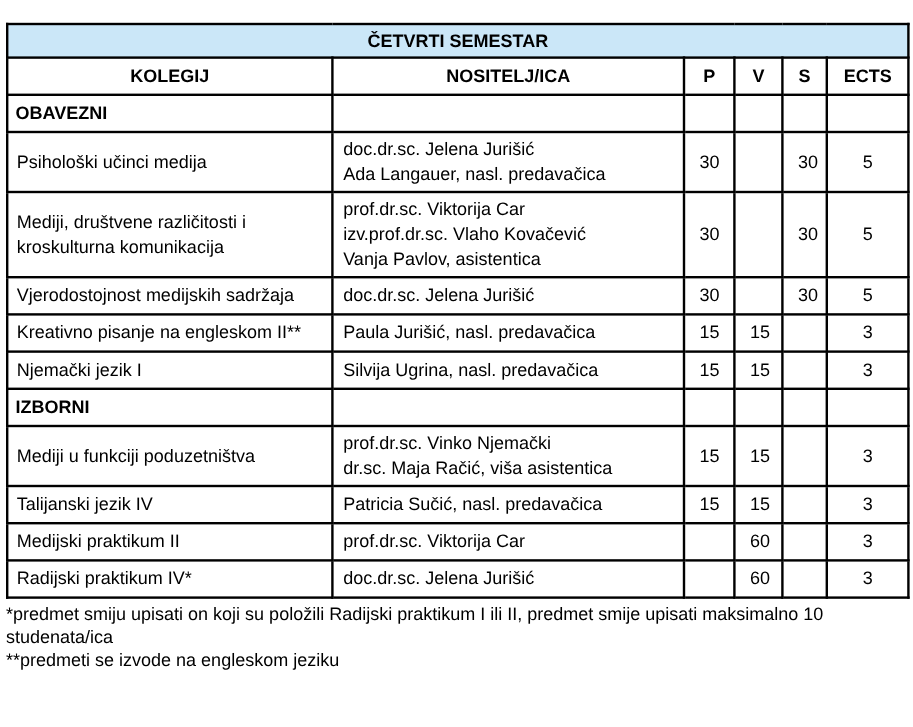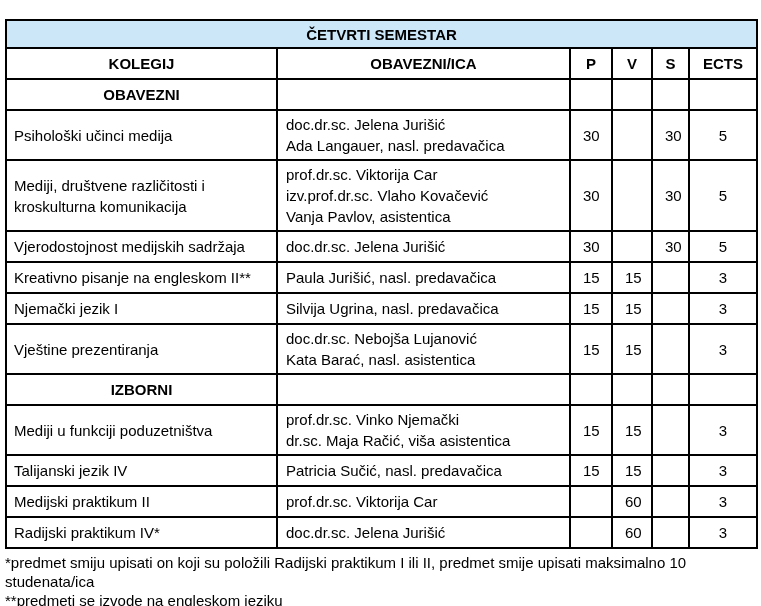--- a/index.html
+++ b/index.html
@@ -43,21 +43,20 @@
     text-align: center;
     font-weight: bold;
     height: 30px;
     margin-top: 36px;
   }
   td.kolegij {
     text-align: left;
     padding: 4px 18px 4px 7px;
   }
   td.section-label {
-    text-align: center;
     font-weight: bold;
     height: 30px;
   }
   td.nositelj {
     text-align: left;
     padding: 3px 4px 3px 8px;
   }
   td.num {
     text-align: center;
     padding: 4px 12px;
@@ -82,21 +81,21 @@
         <col class="c-v">
         <col class="c-s">
         <col class="c-ects">
     </colgroup>
     <tbody>
       <tr class="title-row">
         <td colspan="6" style="background: rgb(203, 231, 248); margin-top: 26px;">ČETVRTI SEMESTAR</td>
       </tr>
       <tr class="head-row">
         <th>KOLEGIJ</th>
-        <th>OBAVEZNI/ICA</th>
+        <th>NOSITELJ/ICA</th>
         <th>P</th>
         <th>V</th>
         <th>S</th>
         <th>ECTS</th>
       </tr>
 
     <tr>
           <td class="section-label">OBAVEZNI</td>
           <td class="nositelj"></td>
           <td class="num"></td>
@@ -151,31 +150,20 @@
           <td class="kolegij">Njemački jezik I</td>
           <td class="nositelj">
             <div>Silvija Ugrina, nasl. predavačica</div>
           </td>
           <td class="num">15</td>
           <td class="num">15</td>
           <td class="num"></td>
           <td class="num">3</td>
         </tr>
         <tr>
-          <td class="kolegij">Vještine prezentiranja</td>
-          <td class="nositelj">
-            <div>doc.dr.sc. Nebojša Lujanović</div>
-            <div>Kata Barać, nasl. asistentica</div>
-          </td>
-          <td class="num">15</td>
-          <td class="num">15</td>
-          <td class="num"></td>
-          <td class="num">3</td>
-        </tr>
-        <tr>
           <td class="section-label">IZBORNI</td>
           <td class="nositelj"></td>
           <td class="num"></td>
           <td class="num"></td>
           <td class="num"></td>
           <td class="num"></td>
         </tr>
         <tr>
           <td class="kolegij">Mediji u funkciji poduzetništva</td>
           <td class="nositelj">

